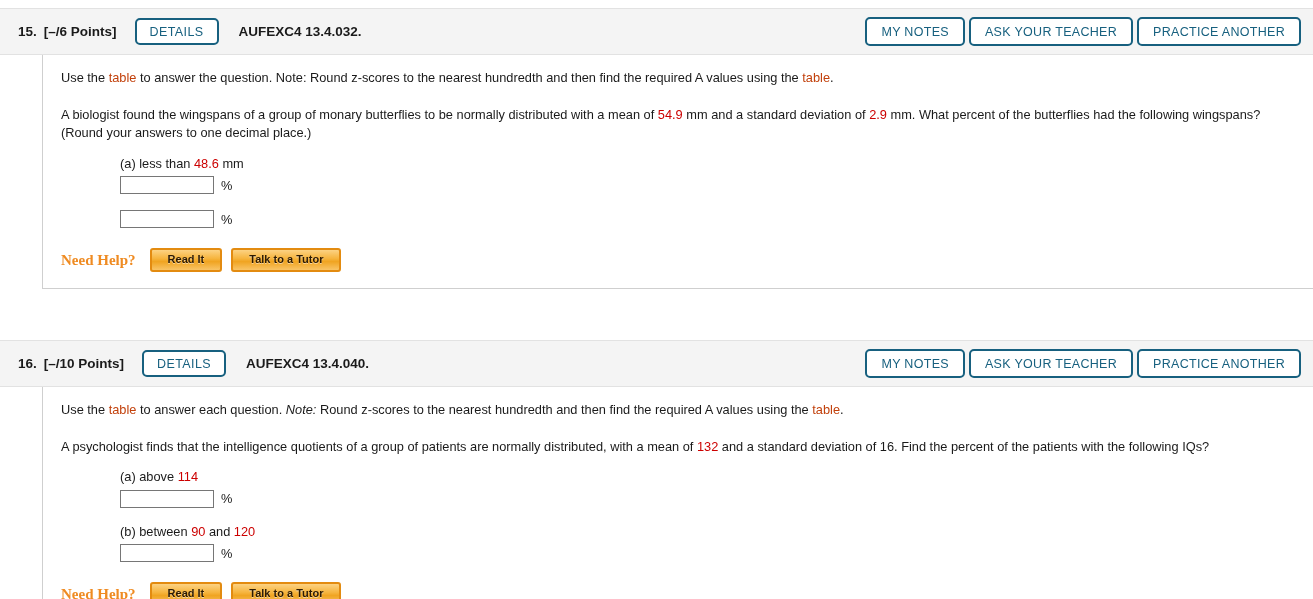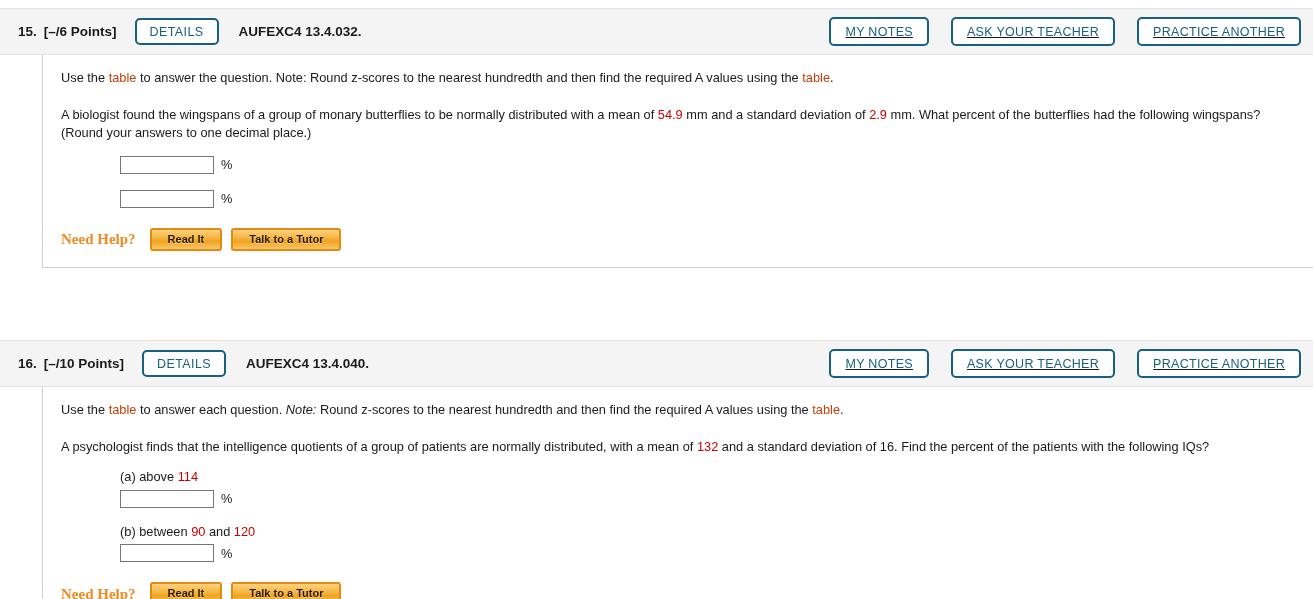--- a/index.html
+++ b/index.html
@@ -79,22 +79,21 @@
     font-weight: bold;
     font-size: 13.5px;
     color: #1a1a1a;
     margin-left: 20px;
     white-space: nowrap;
   }
 
   .header-actions {
     margin-left: auto;
     display: flex;
-    gap: 22px;
-    text-decoration: underline;
+    gap: 4px;
   }
   .action-btn {
     box-sizing: border-box;
     border: 2px solid #17607f;
     border-radius: 5px;
     background: #ffffff;
     color: #17607f;
     font-family: "Liberation Sans", sans-serif;
     font-size: 12.5px;
     letter-spacing: .3px;
@@ -214,20 +213,21 @@
 
     <div class="q-body">
 
       <div class="q-line"><span>Use the </span><a class="table-link">table</a><span> to answer the question. Note: Round z-scores to the nearest hundredth and then find the required A values using the </span><a class="table-link">table</a><span>.</span></div>
 
       <div class="q-line spaced"><span>A biologist found the wingspans of a group of monary butterflies to be normally distributed with a mean of </span><span class="num-red">54.9</span><span> mm and a standard deviation of </span><span class="num-red">2.9</span><span> mm. What percent of the butterflies had the following wingspans? (Round your answers to one decimal place.)</span></div>
 
       <div class="parts">
 
         <div class="part">
+          <div class="part-label"><span>(a) less than </span><span class="num-red">48.6</span><span> mm</span></div>
           <div class="answer-row">
             <input class="answer-input" type="text" value="" style="">
             <span class="pct">%</span>
           </div>
         </div>
 
         <div class="part">
           <div class="answer-row">
             <input class="answer-input" type="text" value="" style="">
             <span class="pct">%</span>

